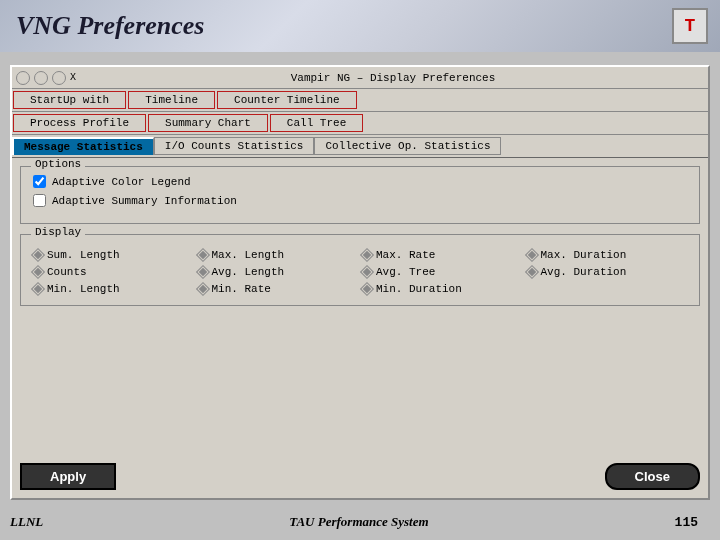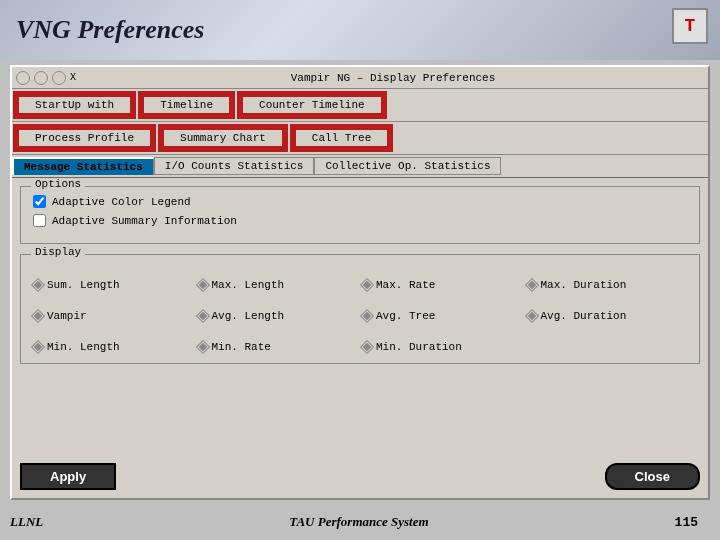--- a/index.html
+++ b/index.html
@@ -8,21 +8,21 @@
       font-family: 'Courier New', Courier, monospace;
       width: 720px;
       height: 540px;
       overflow: hidden;
       position: relative;
     }
 
     
     .header-banner {
       background: linear-gradient(135deg, #b0b8c8 0%, #d8dce8 40%, #c8ccd8 60%, #a0a8b8 100%);
-      height: 60px;
+      height: 52px;
       display: flex;
       align-items: center;
       padding: 0 16px;
       position: relative;
     }
     .header-title {
       font-size: 26px;
       font-style: italic;
       font-weight: bold;
       color: #1a1a2e;
@@ -142,21 +142,21 @@
       margin-bottom: -1px;
     }
 
     
     .tab-row-1, .tab-row-2 {
       display: flex;
       background: #d4d0c8;
       border-bottom: 1px solid #888;
     }
     .tab-row-1 .tab, .tab-row-2 .tab {
-      border: 6px solid #b91c1c;
+      border: 1px solid #b91c1c;
       margin: 2px 1px;
       background: #d4d0c8;
       padding: 2px 16px;
       font-size: 11px;
       cursor: pointer;
     }
     .tab-row-3 {
       display: flex;
       background: #d4d0c8;
       border-bottom: 1px solid #666;
@@ -212,22 +212,22 @@
     .checkbox-row input[type="checkbox"] {
       margin-right: 6px;
       width: 13px;
       height: 13px;
     }
 
     
     .radio-grid {
       display: grid;
       grid-template-columns: repeat(4, 1fr);
-      gap: 19px 4px;
-      margin-top: 16px;
+      gap: 5px 4px;
+      margin-top: 6px;
     }
     .radio-item {
       display: flex;
       align-items: center;
       font-size: 11px;
       gap: 4px;
       white-space: nowrap;
     }
     .radio-diamond {
       width: 10px;
@@ -341,21 +341,21 @@
           <span class="radio-diamond filled"></span>
           <span>Max. Rate</span>
         </div>
         <div class="radio-item">
           <span class="radio-diamond filled"></span>
           <span>Max. Duration</span>
         </div>
 
         <div class="radio-item">
           <span class="radio-diamond filled"></span>
-          <span>Vampir</span>
+          <span>Counts</span>
         </div>
         <div class="radio-item">
           <span class="radio-diamond filled"></span>
           <span>Avg. Length</span>
         </div>
         <div class="radio-item">
           <span class="radio-diamond filled"></span>
           <span>Avg. Tree</span>
         </div>
         <div class="radio-item">

